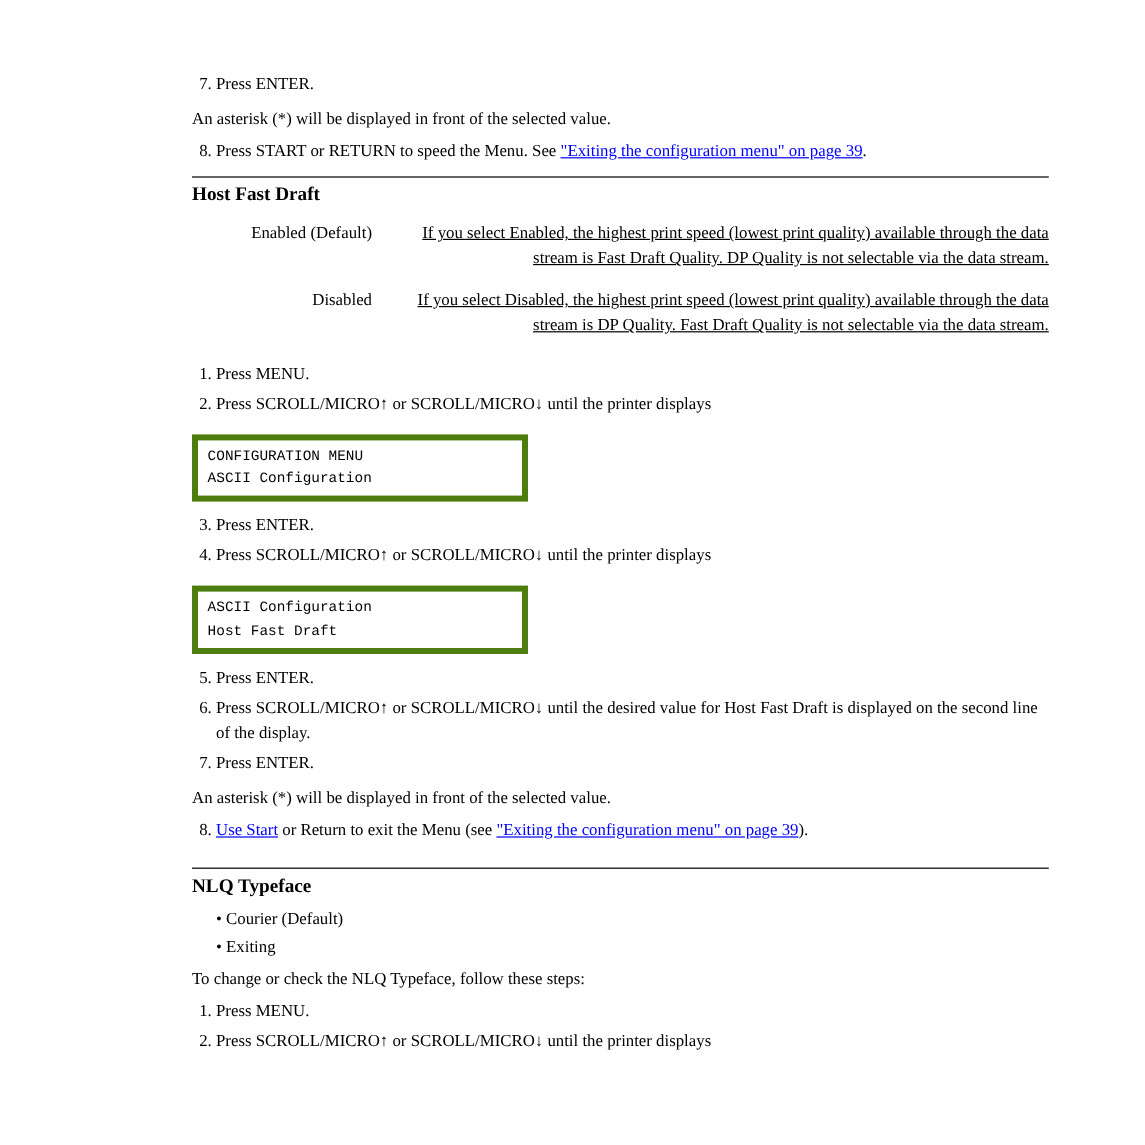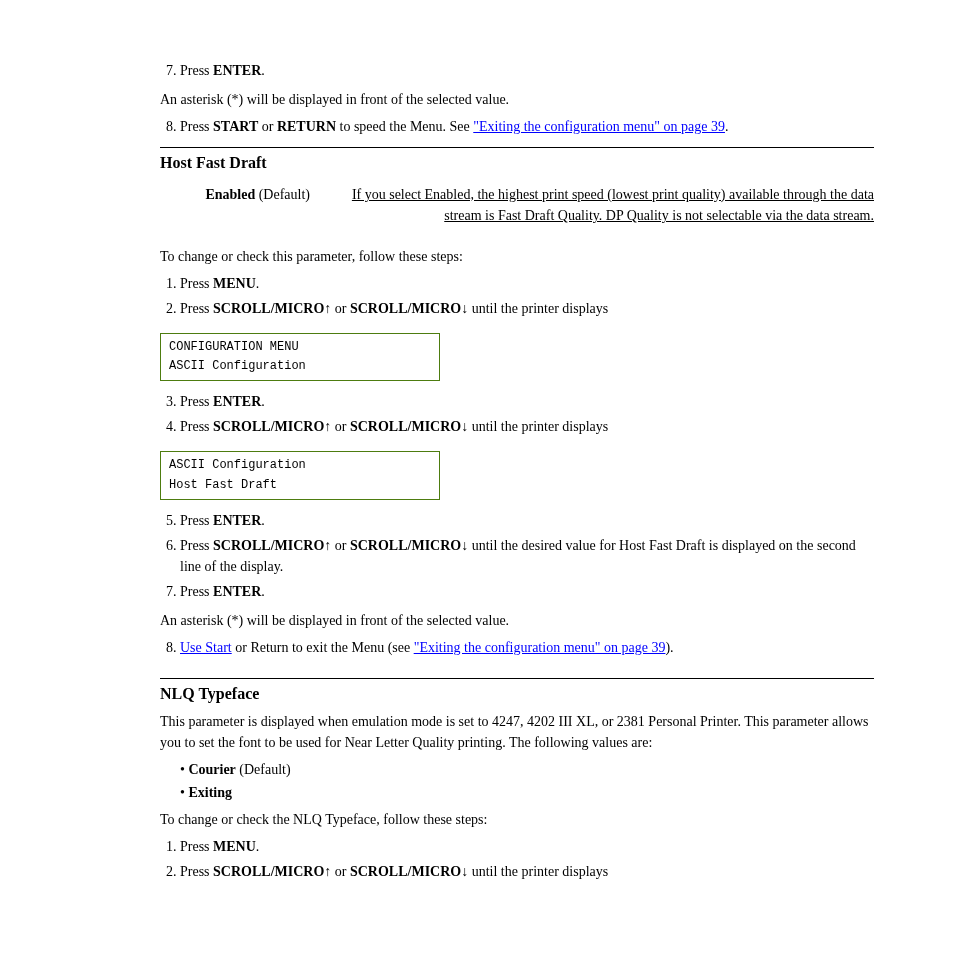--- a/index.html
+++ b/index.html
@@ -46,39 +46,39 @@
       list-style: none;
     }
     ul li::before {
       content: "• ";
     }
     ul li {
       margin-bottom: 2px;
       line-height: 1.5;
     }
     .code-box {
-      border: 1px solid #4d7c0f;
+      border: 5px solid #4d7c0f;
       padding: 4px 8px;
       font-family: Courier New, Courier, monospace;
       font-size: 12px;
       display: inline-block;
       min-width: 280px;
       margin: 6px 0 10px 0;
       line-height: 1.6;
     }
     .code-box div {
       font-family: Courier New, Courier, monospace;
       font-size: 12px;
     }
     a {
       color: #00f;
       text-decoration: underline;
     }
     b, strong {
-      font-weight: bold;
+      font-weight: normal;
     }
     .param-table {
       display: table;
       width: 100%;
       margin-bottom: 10px;
       text-align: right;
     }
     .param-row {
       display: table-row;
     }
@@ -123,23 +123,28 @@
       <span class="section-title">Host Fast Draft</span>
     </div>
 
     <div class="param-table">
       <div class="param-row">
         <div class="param-label">
           <b>Enabled</b><span> (Default)</span>
         </div>
         <div class="param-desc">If you select Enabled, the highest print speed (lowest print quality) available through the data stream is Fast Draft Quality. DP Quality is not selectable via the data stream.</div>
       </div>
-    </div>
-
-    <p>To change or check this parameter, follow these steps:</p>
+      <div class="param-row">
+        <div class="param-label">
+          <b>Disabled</b>
+        </div>
+        <div class="param-desc">If you select Disabled, the highest print speed (lowest print quality) available through the data stream is DP Quality. Fast Draft Quality is not selectable via the data stream.</div>
+      </div>
+    </div>
+
     <ol>
       <li>
         Press <b>MENU</b><span>.</span>
       </li>
       <li>
         Press <b>SCROLL/MICRO↑</b> or <b>SCROLL/MICRO↓</b><span> until the printer displays</span>
       </li>
     </ol>
     <div class="code-box">
       <div>CONFIGURATION MENU</div>
@@ -173,21 +178,20 @@
       <li>
         <a href="#">Use Start</a><span> or Return to exit the Menu (see </span><a href="#">"Exiting the configuration menu" on page 39</a><span>).</span>
       </li>
     </ol>
   </div>
 
   <div class="section">
     <div class="section-header">
       <span class="section-title">NLQ Typeface</span>
     </div>
-    <p>This parameter is displayed when emulation mode is set to 4247, 4202 III XL, or 2381 Personal Printer. This parameter allows you to set the font to be used for Near Letter Quality printing. The following values are:</p>
     <ul>
       <li><b>Courier</b><span> (Default)</span></li>
       <li><b>Exiting</b></li>
     </ul>
     <p>To change or check the NLQ Typeface, follow these steps:</p>
     <ol>
       <li>
         Press <b>MENU</b><span>.</span>
       </li>
       <li>

